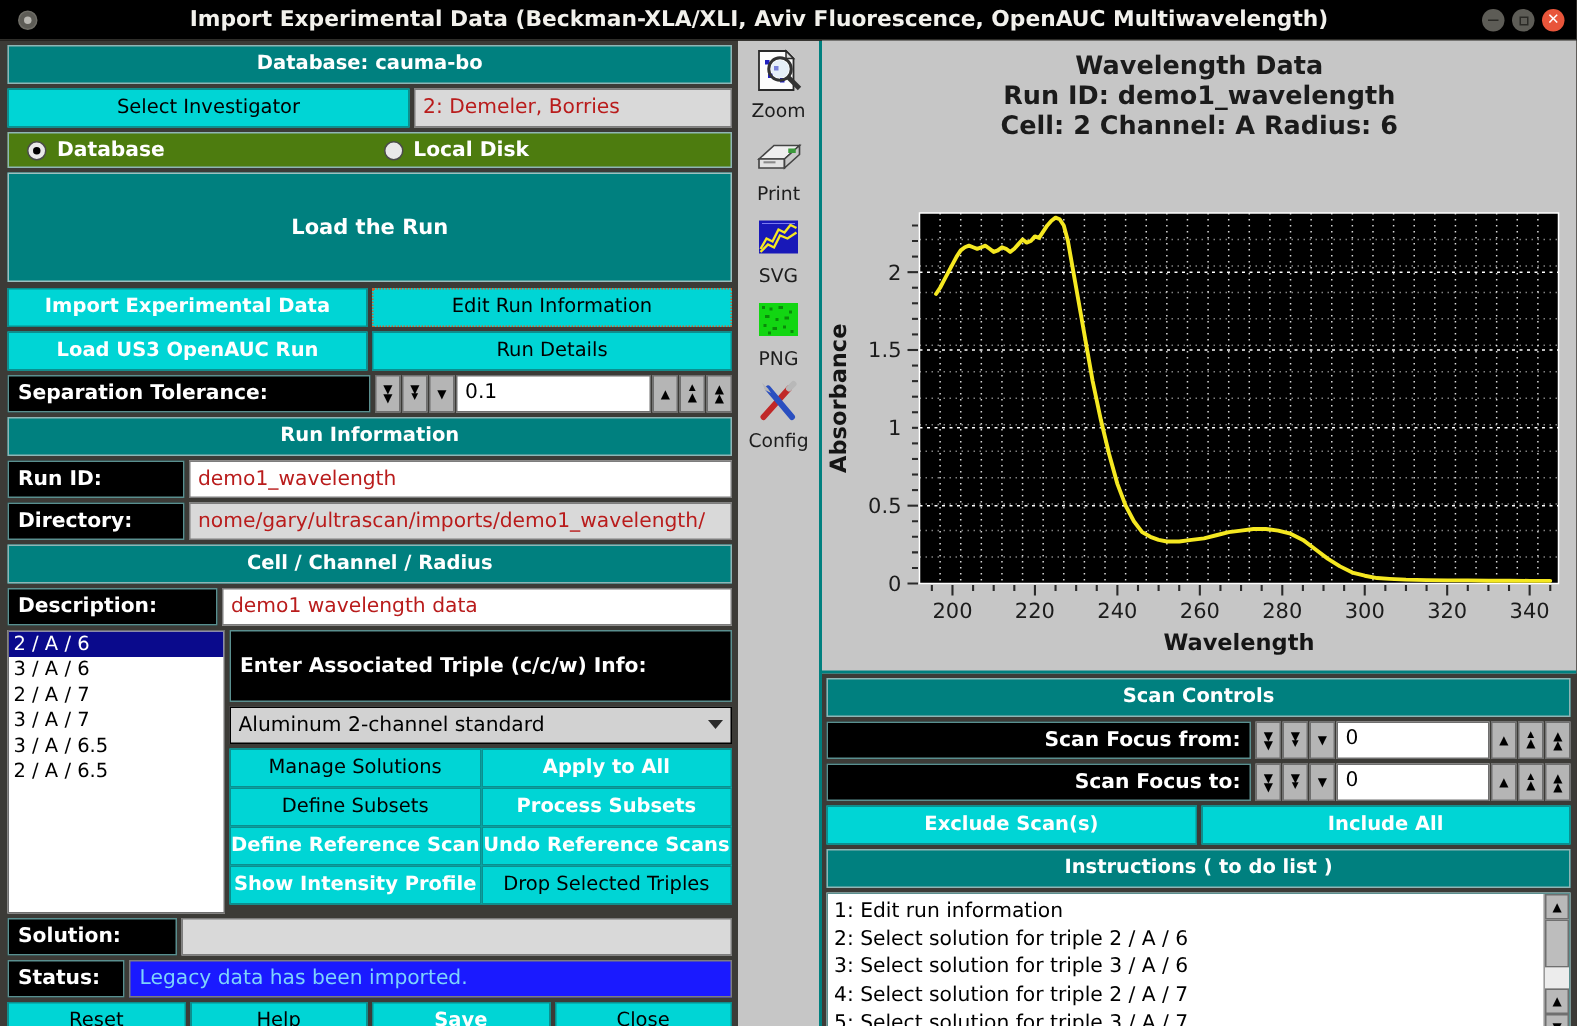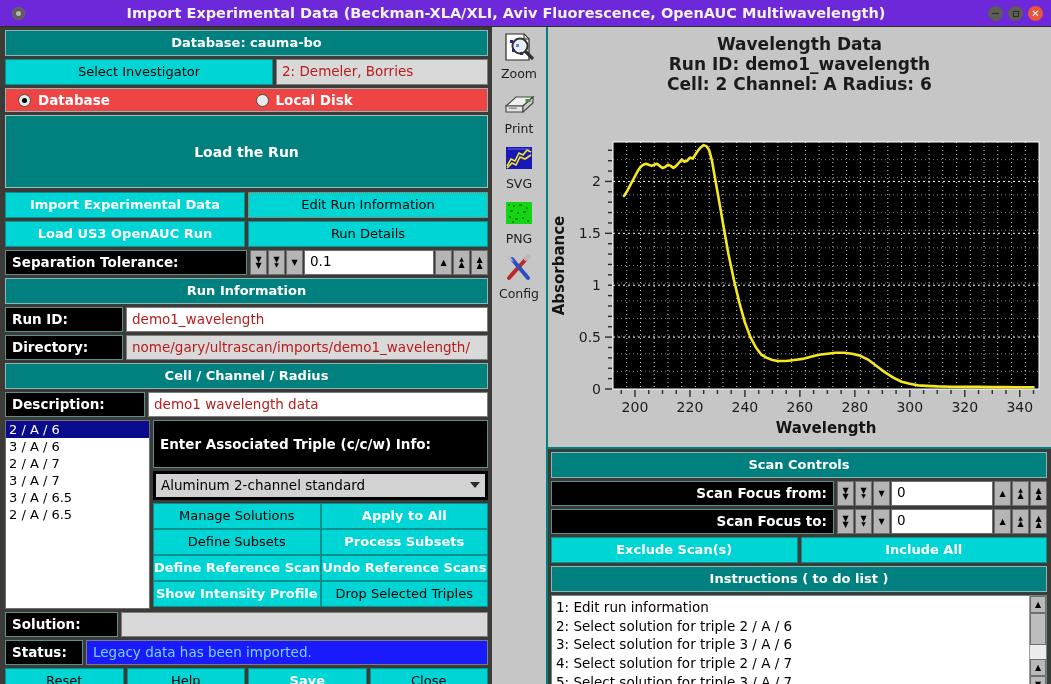--- a/index.html
+++ b/index.html
@@ -11,21 +11,21 @@
     overflow: hidden;
   }
   .window {
     width: 1051px; height: 684px;
     background: #3c3b37;
     display: flex; flex-direction: column;
   }
   
   .titlebar {
     height: 27px; flex: 0 0 27px;
-    background: #6d28d9;
+    background: #000000;
     display: flex; align-items: center;
     position: relative;
     border-bottom: 1px solid #2e2d29;
   }
   .tb-dot {
     width: 13px; height: 13px; border-radius: 50%;
     background: #5d5c56; border: 1px solid #6e6d66;
     margin-left: 12px; position: relative;
   }
   .tb-dot::after {
@@ -117,21 +117,21 @@
     font-size: 13px; color: #000;
     overflow: hidden;
     padding: 0;
   }
   .triple-list div { padding: 1px 3px; white-space: nowrap; }
   .triple-list div.sel { background: #0a0a8c; color: #ffffff; }
 
   .right-of-list { flex: 1; display: flex; flex-direction: column; gap: 3px; min-width: 0; }
 
   .combo {
-    background: #d2d2d2; border: 3px solid #000000;
+    background: #d2d2d2; border: 1px solid #000000;
     font-size: 13.5px; padding: 3px 5px 4px; color: #000;
     display: flex; align-items: center; cursor: pointer;
   }
   .combo .txt { flex: 1; white-space: nowrap; overflow: hidden; }
   .combo .arr {
     width: 0; height: 0; border-left: 5px solid transparent;
     border-right: 5px solid transparent; border-top: 6px solid #2a2a2a;
     margin-left: 6px;
   }
   .grid2 { display: grid; grid-template-columns: 1fr 1fr; gap: 0; }
@@ -212,21 +212,21 @@
 
     <div class="left-panel">
 
       <div class="banner">Database: cauma-bo</div>
 
       <div class="row">
         <div class="btn" style="width:268px">Select Investigator</div>
         <div class="field" style="flex:1">2: Demeler, Borries</div>
       </div>
 
-      <div class="row" style="background:#ef4444;border:1px solid #8fb6b6;padding:3px 0;gap:0">
+      <div class="row" style="background:#4d7c0f;border:1px solid #8fb6b6;padding:3px 0;gap:0">
         <div style="flex:1;display:flex;align-items:center;padding-left:12px">
           <span style="width:13px;height:13px;border-radius:50%;background:#e9e9e9;border:1px solid #4b4b4b;display:inline-block;position:relative">
               <span style="position:absolute;left:3px;top:3px;width:5px;height:5px;border-radius:50%;background:#000"></span>
             </span>
           <span style="margin-left:7px;color:#fff;font-weight:bold;font-size:13.5px">Database</span>
         </div>
         <div style="flex:1;display:flex;align-items:center;padding-left:6px">
           <span style="width:13px;height:13px;border-radius:50%;background:#e9e9e9;border:1px solid #4b4b4b;display:inline-block"></span>
           <span style="margin-left:7px;color:#fff;font-weight:bold;font-size:13.5px">Local Disk</span>
         </div>

